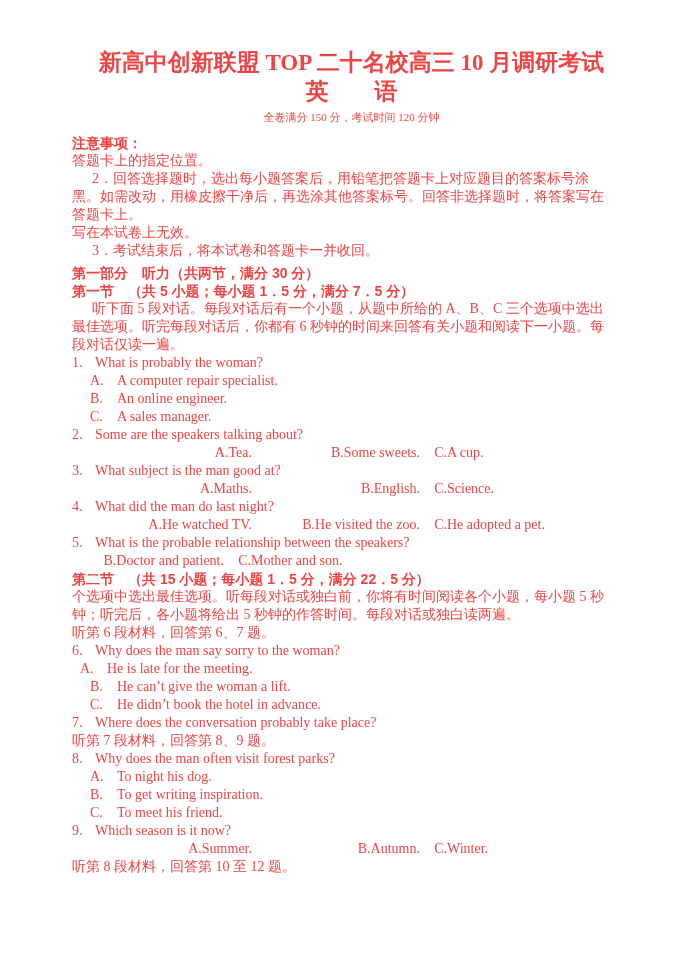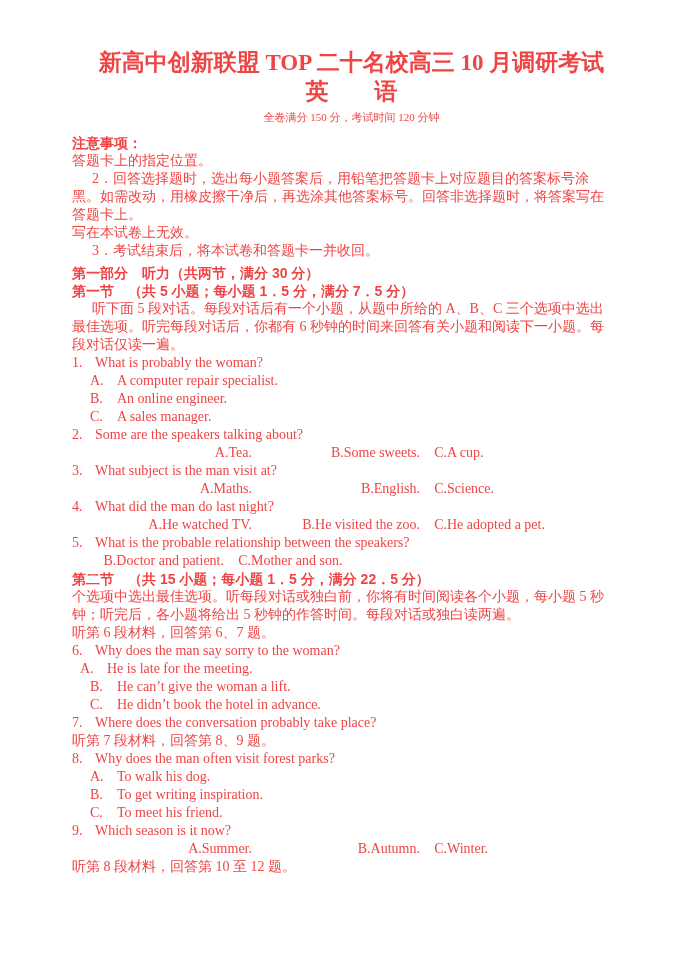--- a/index.html
+++ b/index.html
@@ -64,21 +64,21 @@
   <div>
     <p class="line"><span class="qnum">2.</span><span>Some are the speakers talking about?</span></p>
     <p class="line optrow">
       <span class="cell c1"><span class="olabel">A.</span><span>Tea.</span></span>
       <span class="cell c2"><span class="olabel">B.</span><span>Some sweets.</span></span>
       <span class="cell"><span class="olabel">C.</span><span>A cup.</span></span>
     </p>
   </div>
 
   <div>
-    <p class="line"><span class="qnum">3.</span><span>What subject is the man visit at?</span></p>
+    <p class="line"><span class="qnum">3.</span><span>What subject is the man good at?</span></p>
     <p class="line optrow">
       <span class="cell c1"><span class="olabel">A.</span><span>Maths.</span></span>
       <span class="cell c2"><span class="olabel">B.</span><span>English.</span></span>
       <span class="cell"><span class="olabel">C.</span><span>Science.</span></span>
     </p>
   </div>
 
   <div>
     <p class="line"><span class="qnum">4.</span><span>What did the man do last night?</span></p>
     <p class="line optrow">
@@ -110,21 +110,21 @@
   </div>
 
   <div>
     <p class="line"><span class="qnum">7.</span><span>Where does the conversation probably take place?</span></p>
   </div>
 
   <p class="line">听第 7 段材料，回答第 8、9 题。</p>
 
   <div>
     <p class="line"><span class="qnum">8.</span><span>Why does the man often visit forest parks?</span></p>
-    <p class="line opt"><span class="olabel">A.</span><span>To walk his dog.</span></p>
+    <p class="line opt"><span class="olabel">A.</span><span>To night his dog.</span></p>
     <p class="line opt"><span class="olabel">B.</span><span>To get writing inspiration.</span></p>
     <p class="line opt"><span class="olabel">C.</span><span>To meet his friend.</span></p>
   </div>
 
   <div>
     <p class="line"><span class="qnum">9.</span><span>Which season is it now?</span></p>
     <p class="line optrow">
       <span class="cell c1"><span class="olabel">A.</span><span>Summer.</span></span>
       <span class="cell c2"><span class="olabel">B.</span><span>Autumn.</span></span>
       <span class="cell"><span class="olabel">C.</span><span>Winter.</span></span>

